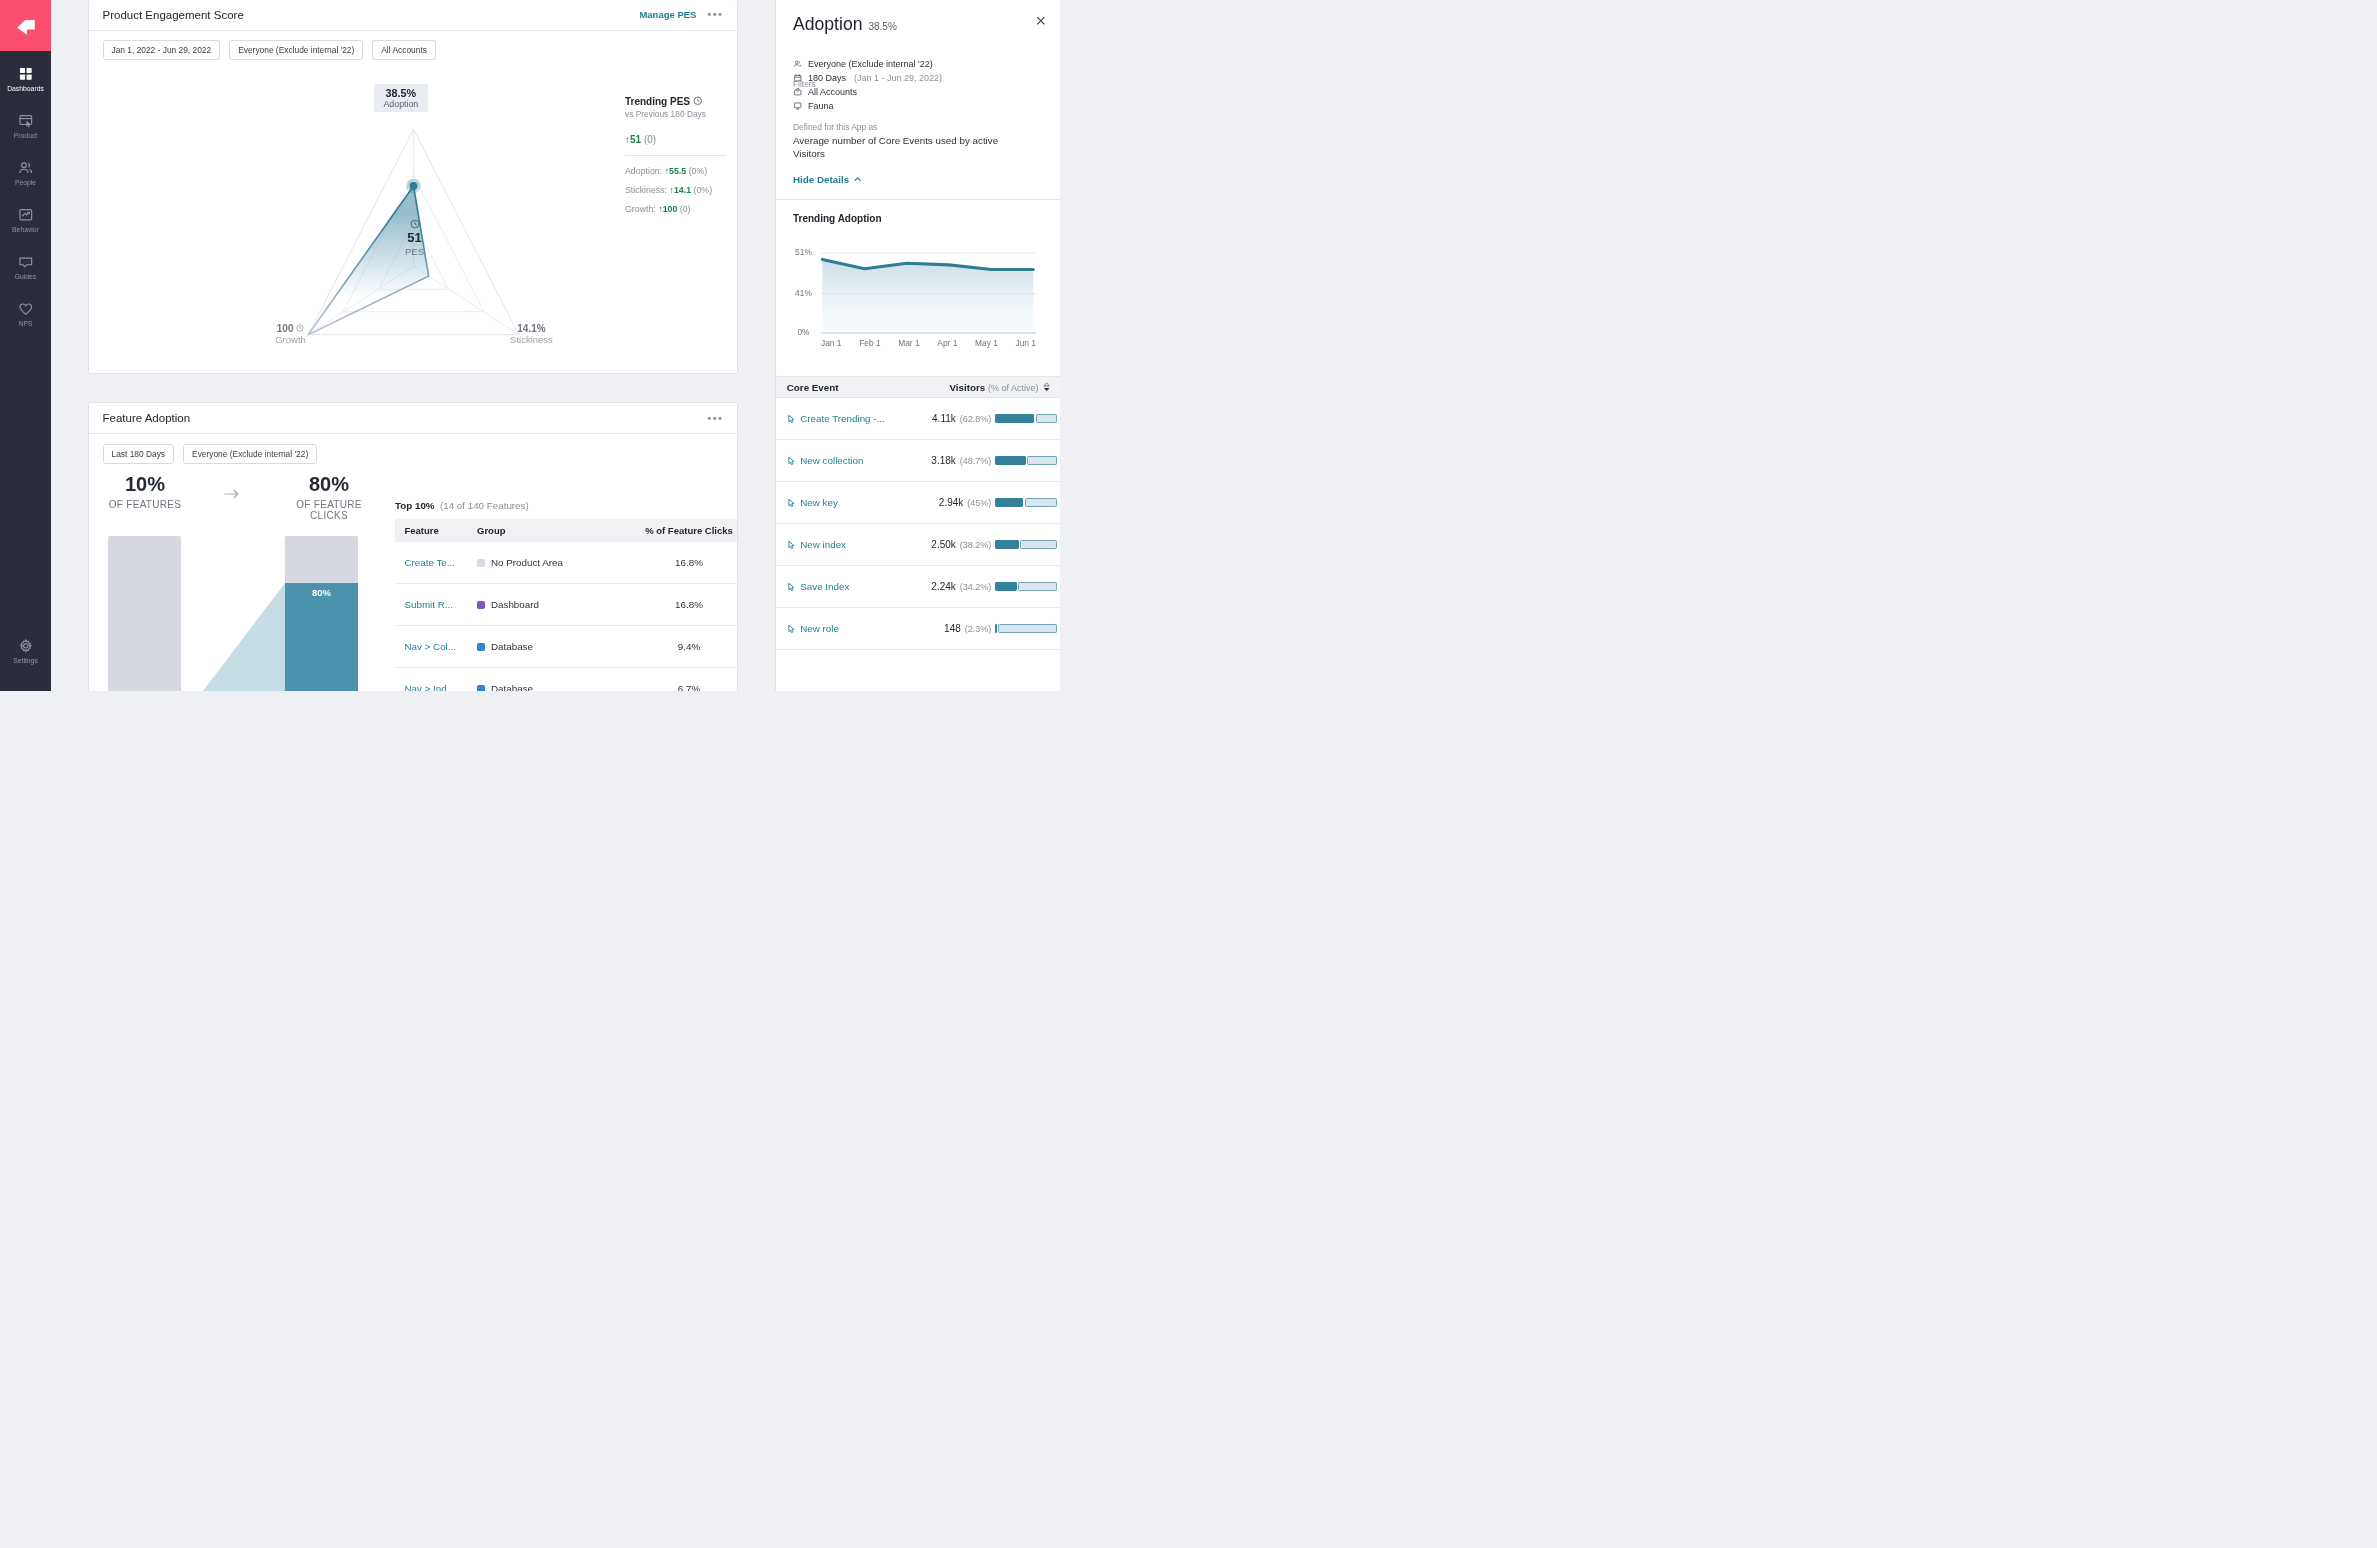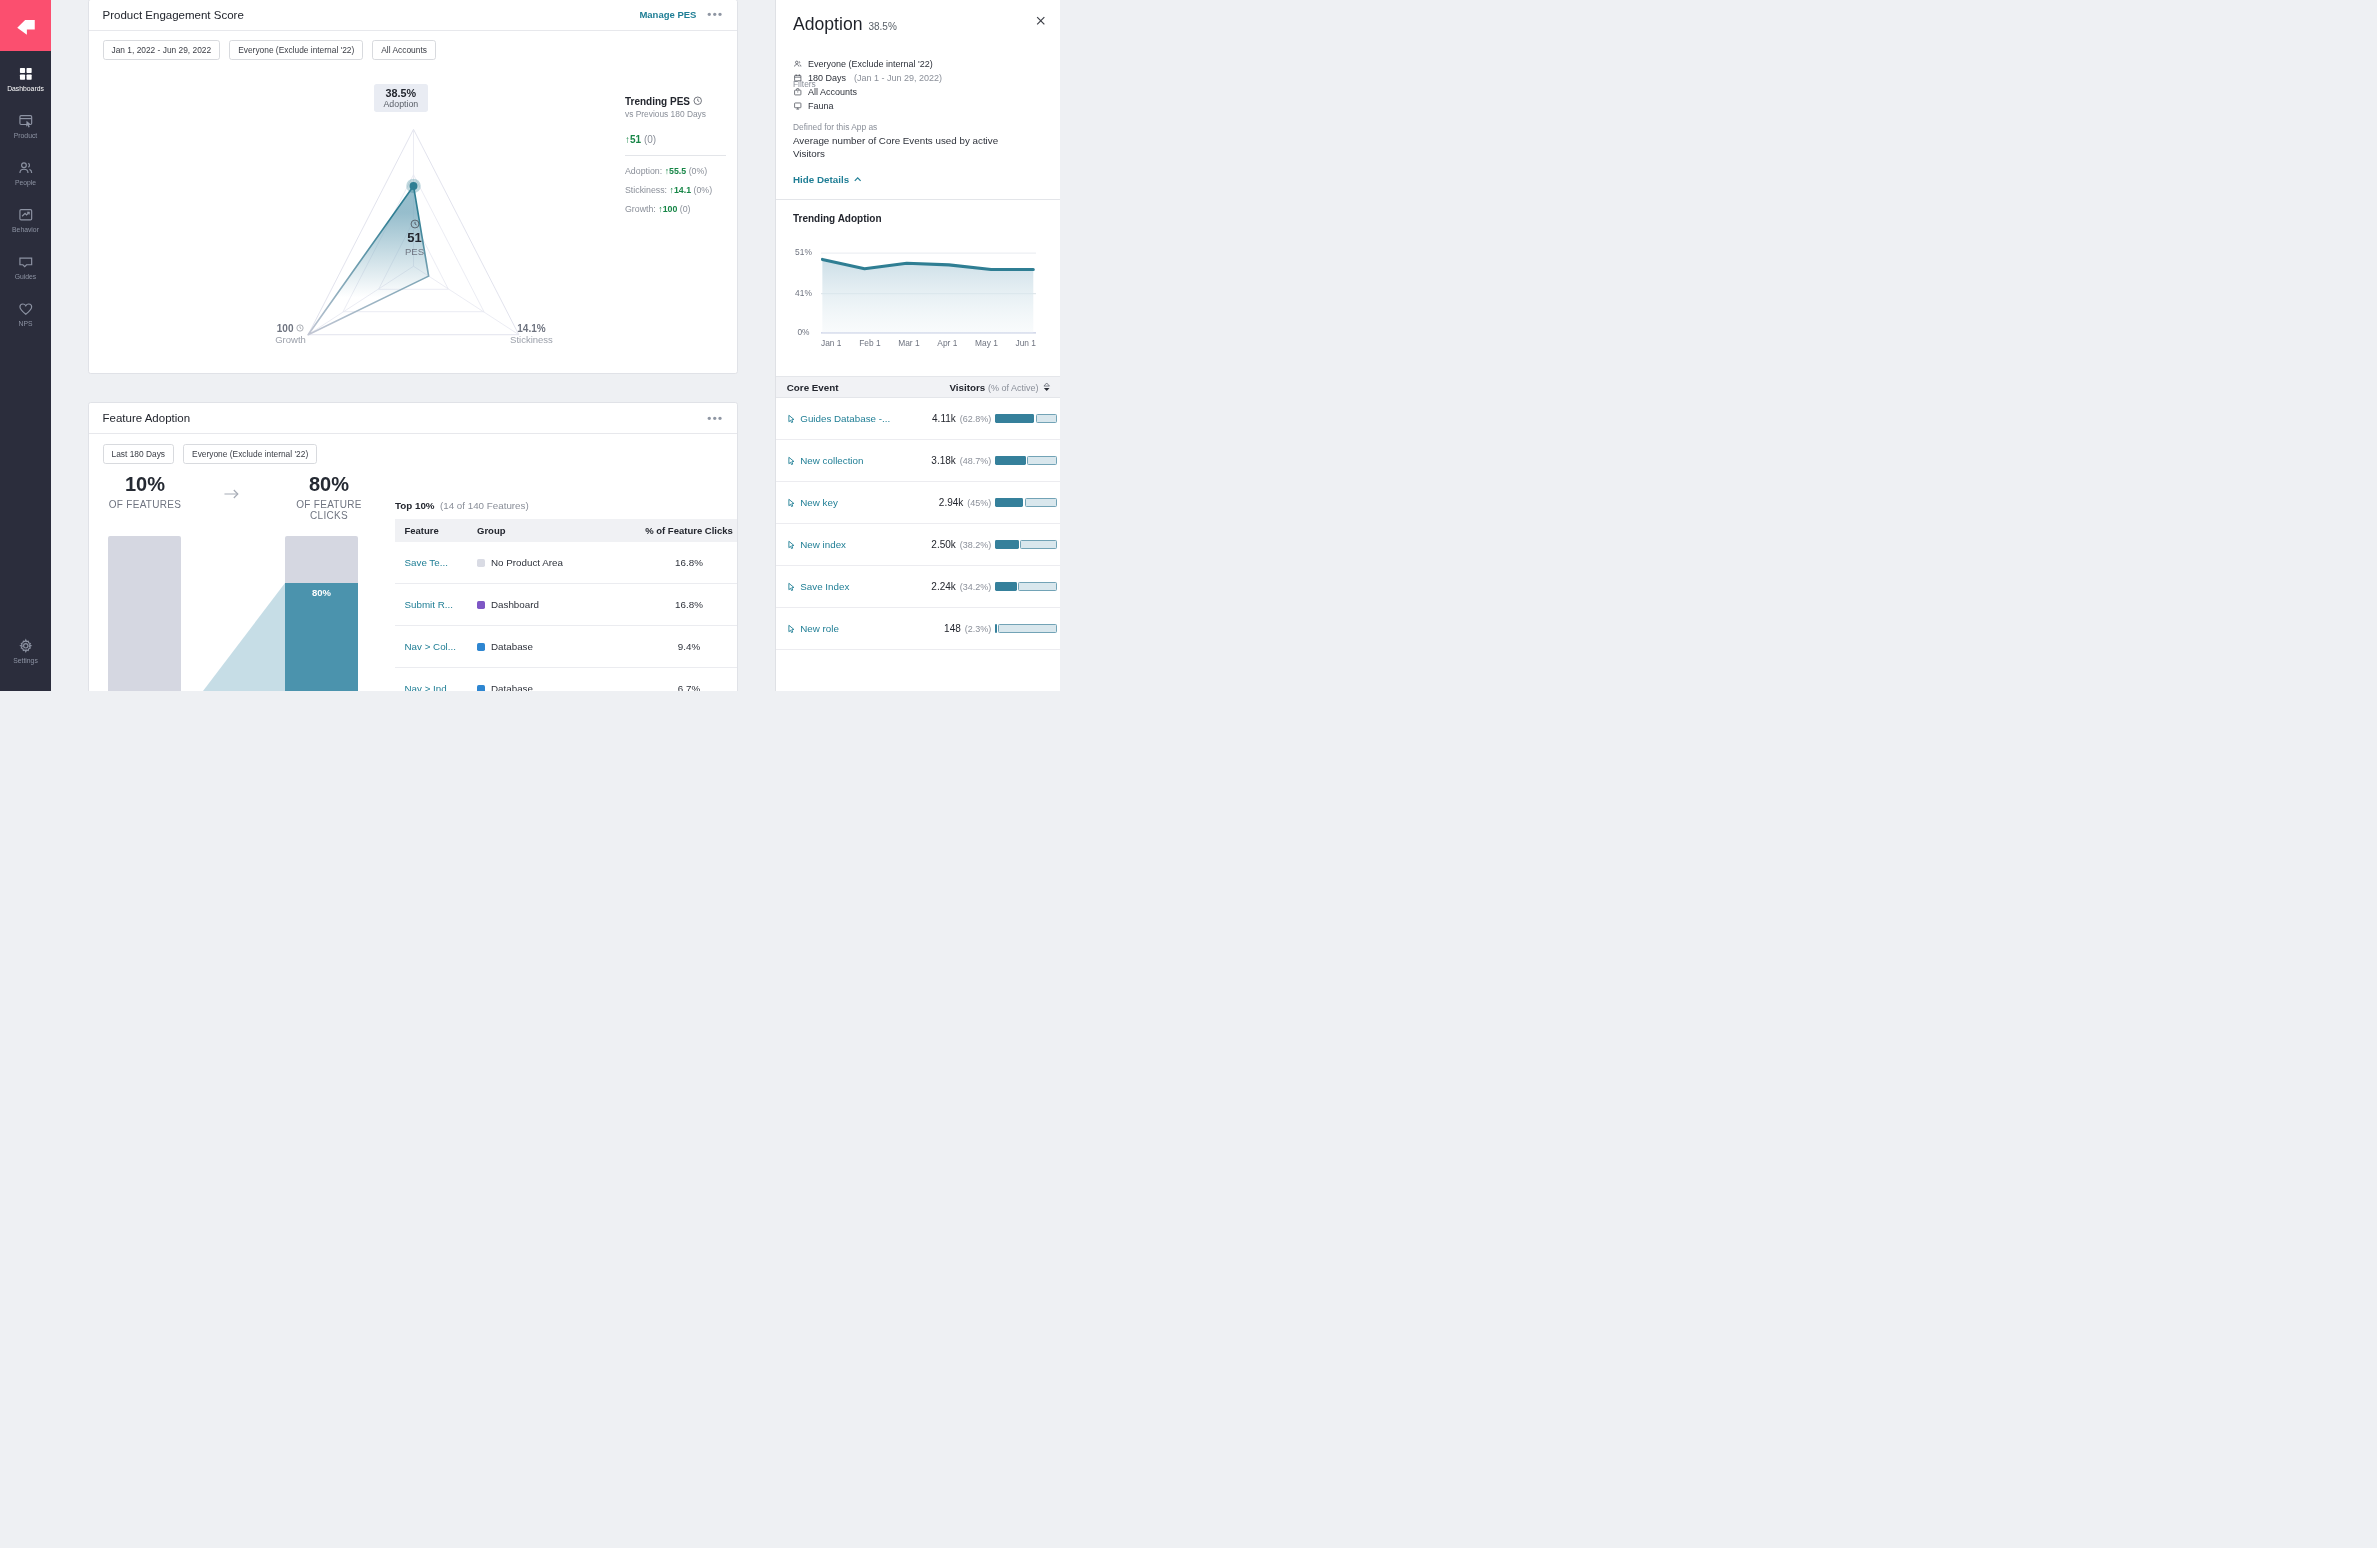--- a/index.html
+++ b/index.html
@@ -280,21 +280,21 @@
       </div>
 
       <div class="fa-table">
         <div class="fa-top"><b>Top 10%</b><span class="sub">(14 of 140 Features)</span></div>
         <div class="fa-header">
           <div class="fc1">Feature</div>
           <div class="fc2">Group</div>
           <div class="fc3">% of Feature Clicks</div>
         </div>
         <div class="fa-row">
-          <div class="fc1">Save Te...</div>
+          <div class="fc1">Create Te...</div>
           <div class="fc2">
               <span class="swatch" style="background:#d9dbe4"></span>
               <span>No Product Area</span>
             </div>
           <div class="fc3">16.8%</div>
         </div>
         <div class="fa-row">
           <div class="fc1">Submit R...</div>
           <div class="fc2">
               <span class="swatch" style="background:#7e57c5"></span>
@@ -416,21 +416,21 @@
           <polygon points="6,14.5 10.5,9.5 1.5,9.5" fill="#2a2d35"></polygon>
         </svg>
       </span>
     </div>
     <div class="ce-rows">
       <div class="ce-row">
         <span class="ce-name">
           <svg width="8.8" height="9.5" viewBox="0 0 14 15" fill="none" stroke="#1f7e95" stroke-width="1.4">
               <path d="M3,2 L11,8.6 L7.6,9.1 L9.2,12.8 L7.2,13.7 L5.7,10 L3,12.2 Z"></path>
             </svg>
-          <span>Guides Database -...</span>
+          <span>Create Trending -...</span>
         </span>
         <span class="ce-right">
           <span class="ce-val">4.11k</span>
           <span class="ce-pct">(62.8%)</span>
           <span class="ce-bar">
               <span class="dark" style="width: 62.8%;"></span>
               <span class="light"></span>
             </span>
         </span>
       </div>

